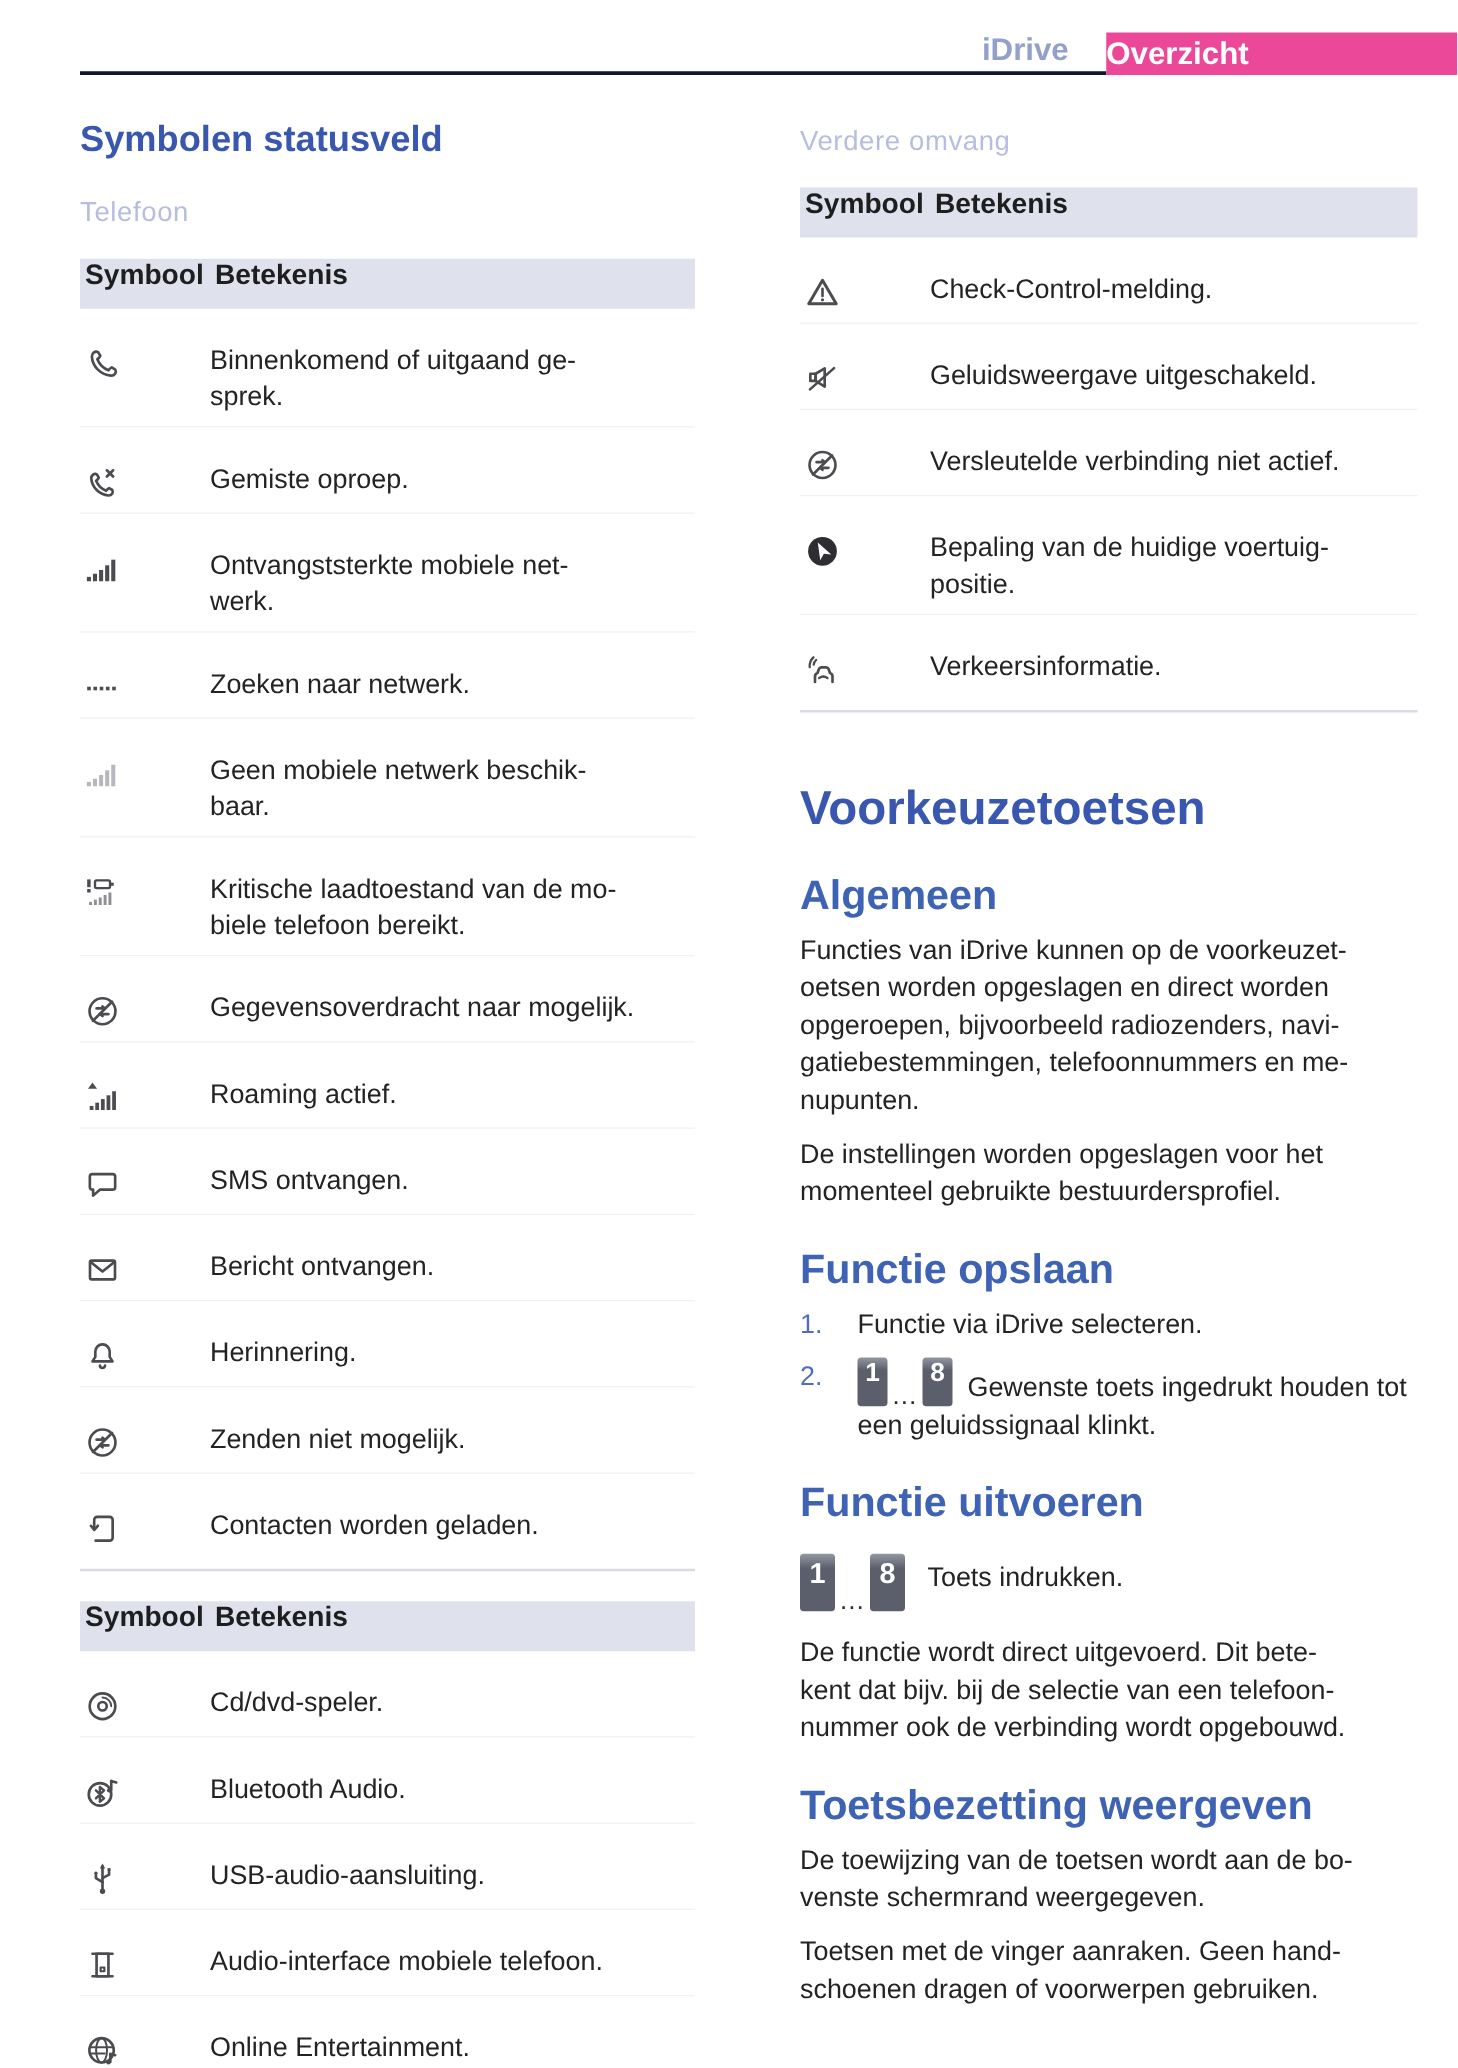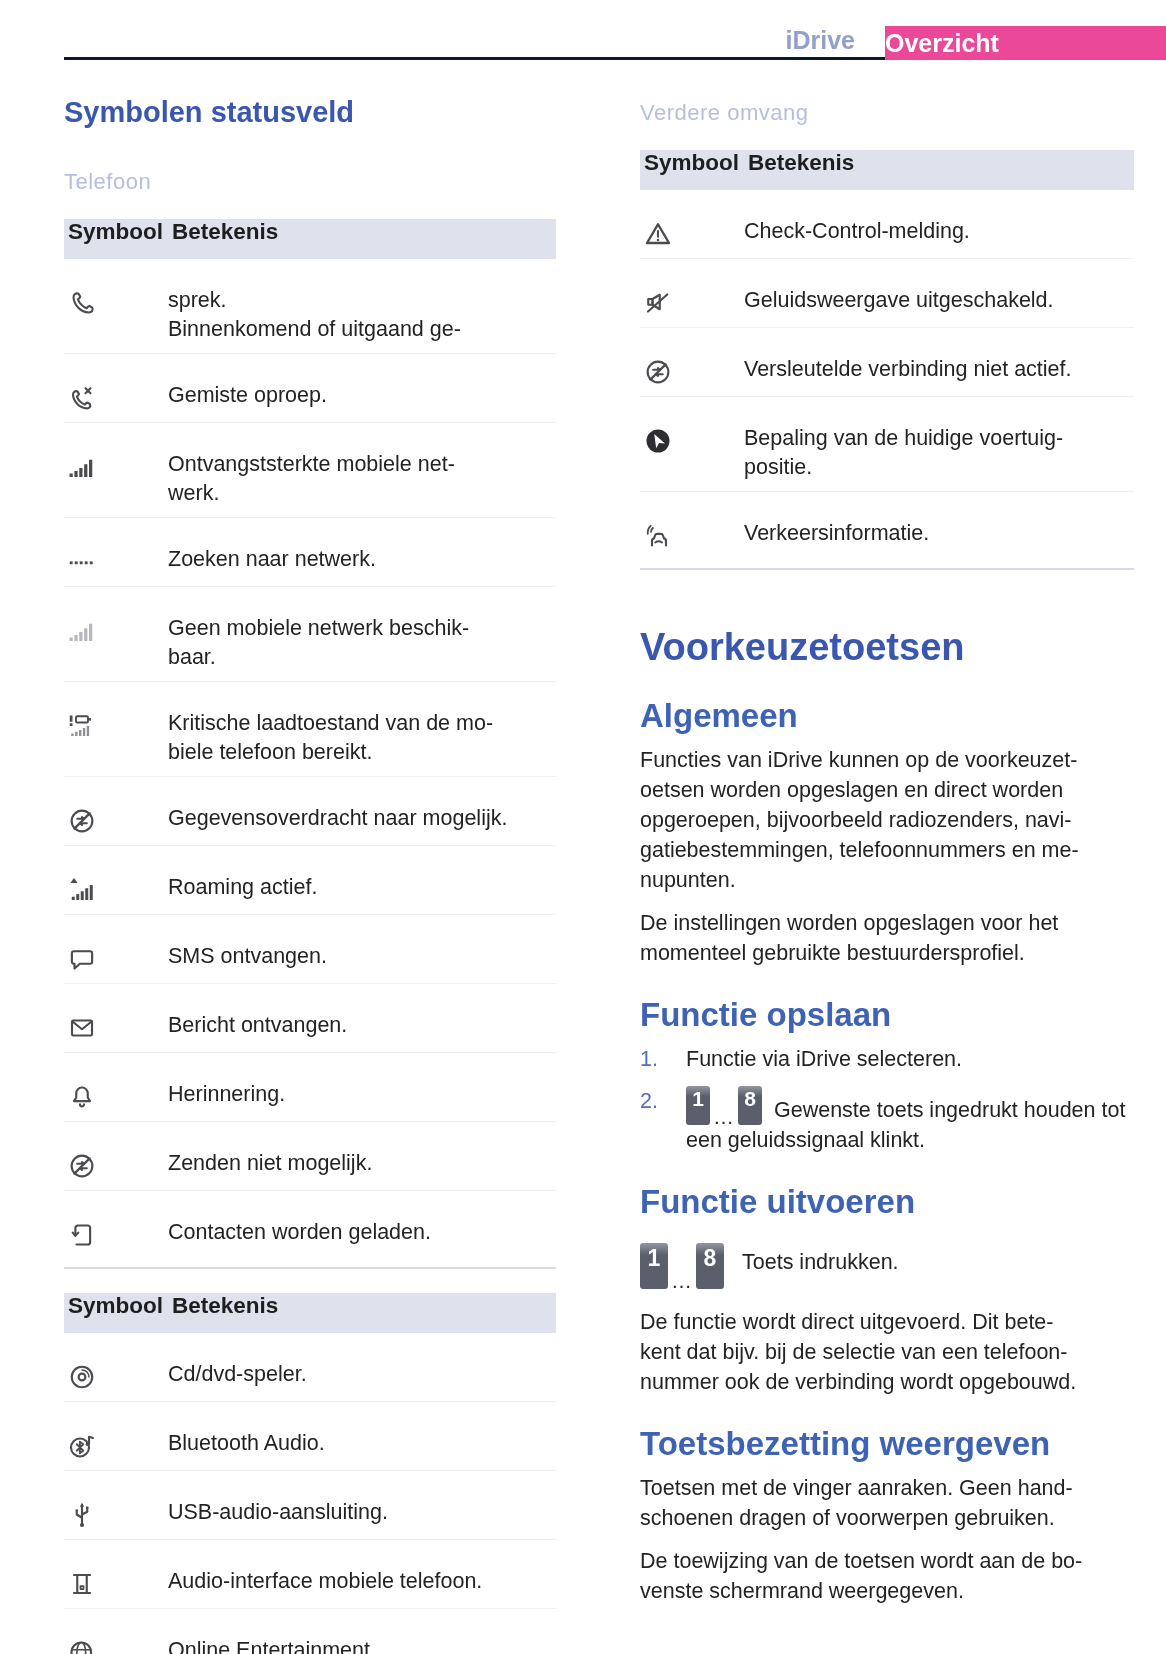--- a/index.html
+++ b/index.html
@@ -14,21 +14,21 @@
     border-bottom:3px solid #0f172a;margin-left:64px;padding-right:30px;}
   .crumb{color:#92a0cb;font-weight:bold;font-size:25px;padding-bottom:2px;}
   .tab{background:#ec4899;color:#fff;font-weight:bold;font-size:25px;
     width:281px;box-sizing:border-box;display:flex;align-items:center;}
   
   .cols{display:flex;padding-left:64px;}
   .col-left{width:492px;}
   .col-right{width:494px;margin-left:84px;}
   .page-title{font-size:29px;font-weight:bold;color:#3957ae;margin:36px 0 0;}
   .subhead{font-size:22px;font-weight:normal;color:#b5bedd;margin:44px 0 0;letter-spacing:.5px;}
-  .col-left .page-title + .left-sections .subhead:first-child{margin-top:40px;}
+  .col-left .page-title + .left-sections .subhead:first-child{margin-top:28px;}
   .col-right > .subhead{margin-top:40px;}
   
   .table{margin-top:24px;border-bottom:2px solid #d9dbe4;padding-bottom:8px;}
   .t-head{display:flex;align-items:flex-start;background:#dfe1ed;height:40px;
     font-size:22.5px;font-weight:bold;color:#1e1e1e;padding-left:4px;}
   .t-col1{width:104px;}
   .t-row{display:flex;padding:27px 0 9px;}
   .t-row + .t-row{border-top:1px solid #f1f1f4;}
   .t-icon{width:104px;padding:2px 0 0 3px;box-sizing:border-box;}
   .t-icon svg{width:30px;height:30px;display:block;}
@@ -78,22 +78,22 @@
               <span class="t-col1">Symbool</span>
               <span>Betekenis</span>
             </div>
             <div class="t-row">
               <div class="t-icon">
                 <svg viewBox="0 0 24 24" fill="none" stroke="#4b4b50" stroke-width="1.7" stroke-linecap="round" stroke-linejoin="round">
                   <path d="M5.2 7.4 C5.2 5 7.4 3.6 9.2 4.6 L10.6 6.9 C10.2 7.9 9.5 8.6 8.7 9.1 C10 12.3 12.6 14.9 15.8 16.2 C16.3 15.4 17 14.7 17.9 14.3 L20.2 15.7 C21.2 17.5 19.8 19.7 17.4 19.6 C11 19.2 5.6 13.8 5.2 7.4 Z"></path>
                 </svg>
               </div>
               <div class="t-text">
+                <div class="ln">Binnenkomend of uitgaand ge-</div>
                 <div class="ln">sprek.</div>
-                <div class="ln">Binnenkomend of uitgaand ge-</div>
               </div>
             </div>
             <div class="t-row">
               <div class="t-icon">
                 <svg viewBox="0 0 24 24" fill="none" stroke="#4b4b50" stroke-width="1.7" stroke-linecap="round" stroke-linejoin="round">
                   <path d="M4.8 9.4 C4.8 7.2 6.8 5.9 8.4 6.8 L9.6 8.9 C9.2 9.8 8.6 10.4 7.9 10.9 C9.1 13.8 11.4 16.1 14.3 17.3 C14.8 16.6 15.4 16 16.2 15.6 L18.3 16.8 C19.2 18.5 17.9 20.4 15.8 20.3 C10 19.9 5.2 15.1 4.8 9.4 Z"></path>
                   <path d="M14.8 4.2 L18.8 8.2 M18.8 4.2 L14.8 8.2"></path>
                 </svg>
               </div>
               <div class="t-text">
@@ -468,26 +468,26 @@
             </span>
             <div class="keyline-text">Toets indrukken.</div>
           </div>
           <div class="para">
             <div class="ln">De functie wordt direct uitgevoerd. Dit bete-</div>
             <div class="ln">kent dat bijv. bij de selectie van een telefoon-</div>
             <div class="ln">nummer ook de verbinding wordt opgebouwd.</div>
           </div>
           <h3 class="rsec-heading">Toetsbezetting weergeven</h3>
           <div class="para">
+            <div class="ln">De toewijzing van de toetsen wordt aan de bo-</div>
+            <div class="ln">venste schermrand weergegeven.</div>
+          </div>
+          <div class="para">
             <div class="ln">Toetsen met de vinger aanraken. Geen hand-</div>
             <div class="ln">schoenen dragen of voorwerpen gebruiken.</div>
-          </div>
-          <div class="para">
-            <div class="ln">De toewijzing van de toetsen wordt aan de bo-</div>
-            <div class="ln">venste schermrand weergegeven.</div>
           </div>
         </div>
     </section>
   </main>
 
   <footer class="footer">
     <div class="footer-rule"></div>
     <div class="page-num">27</div>
   </footer>
 

